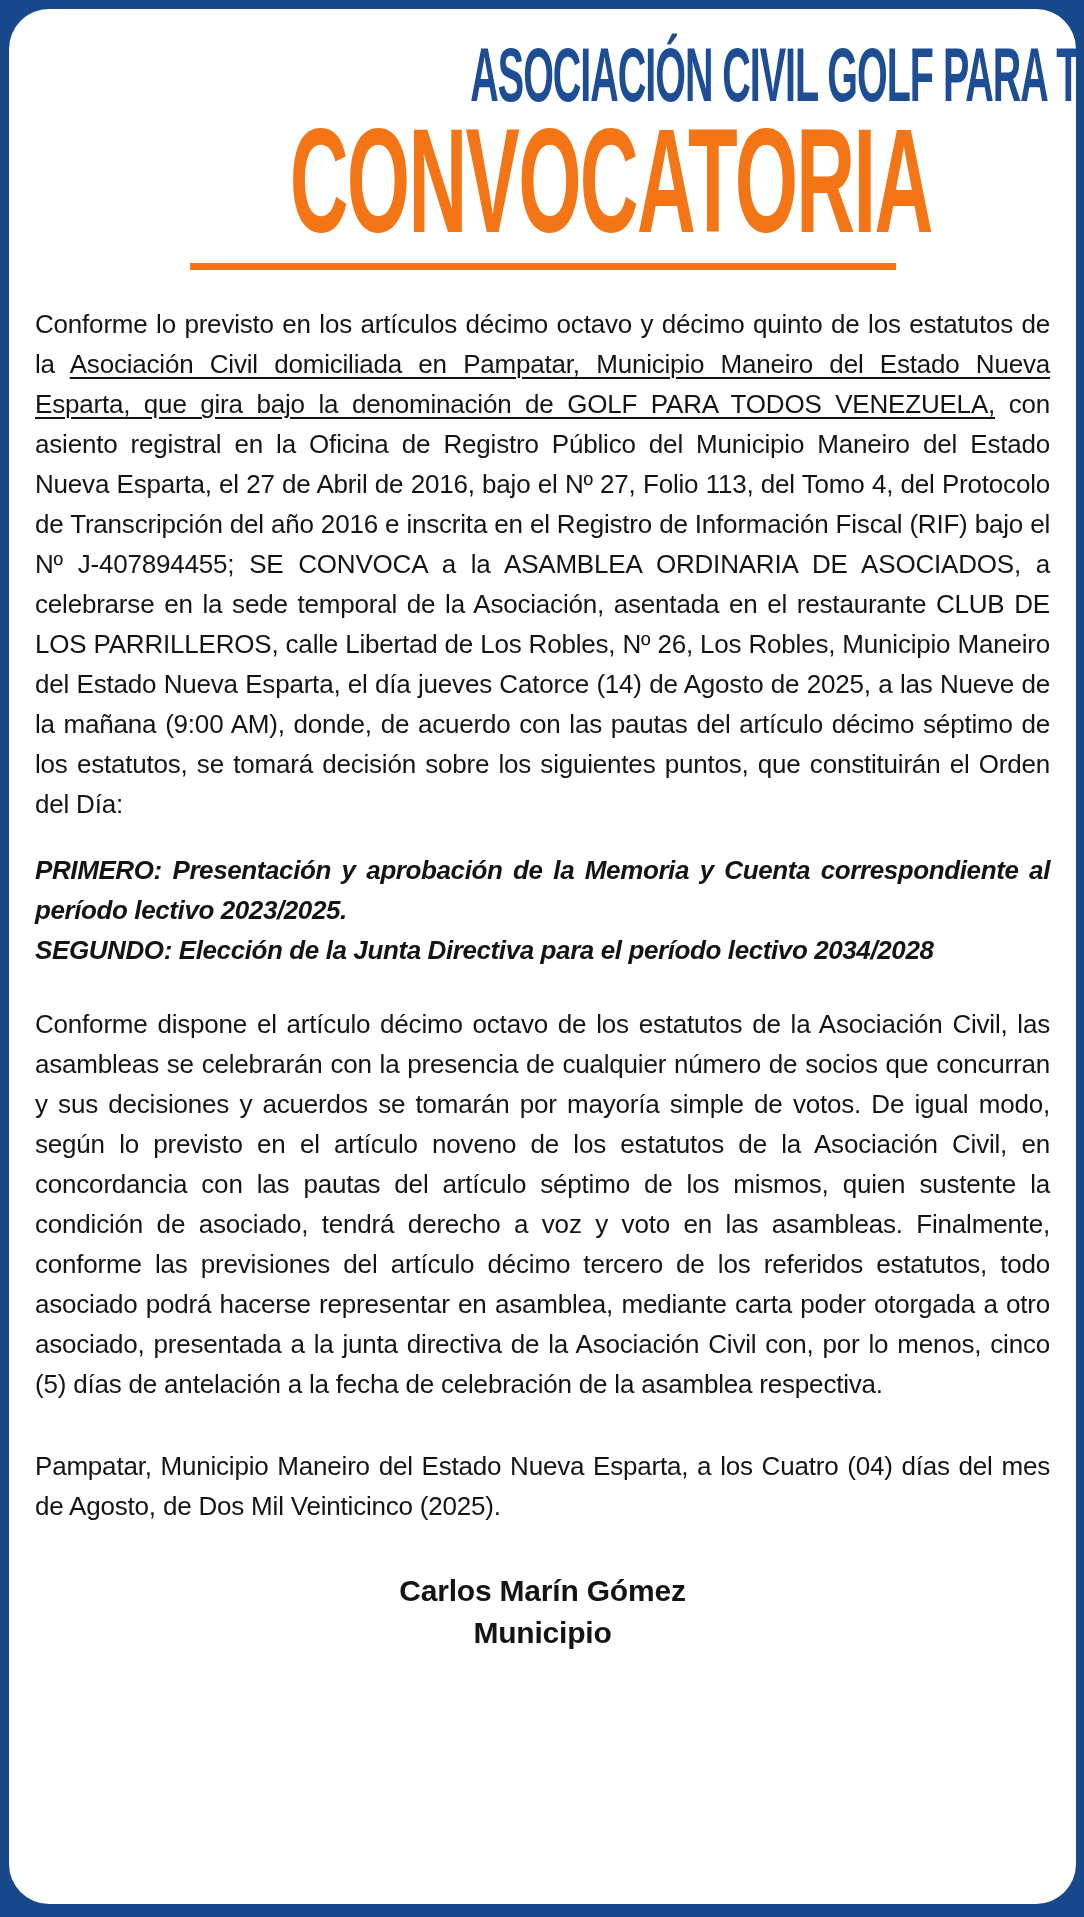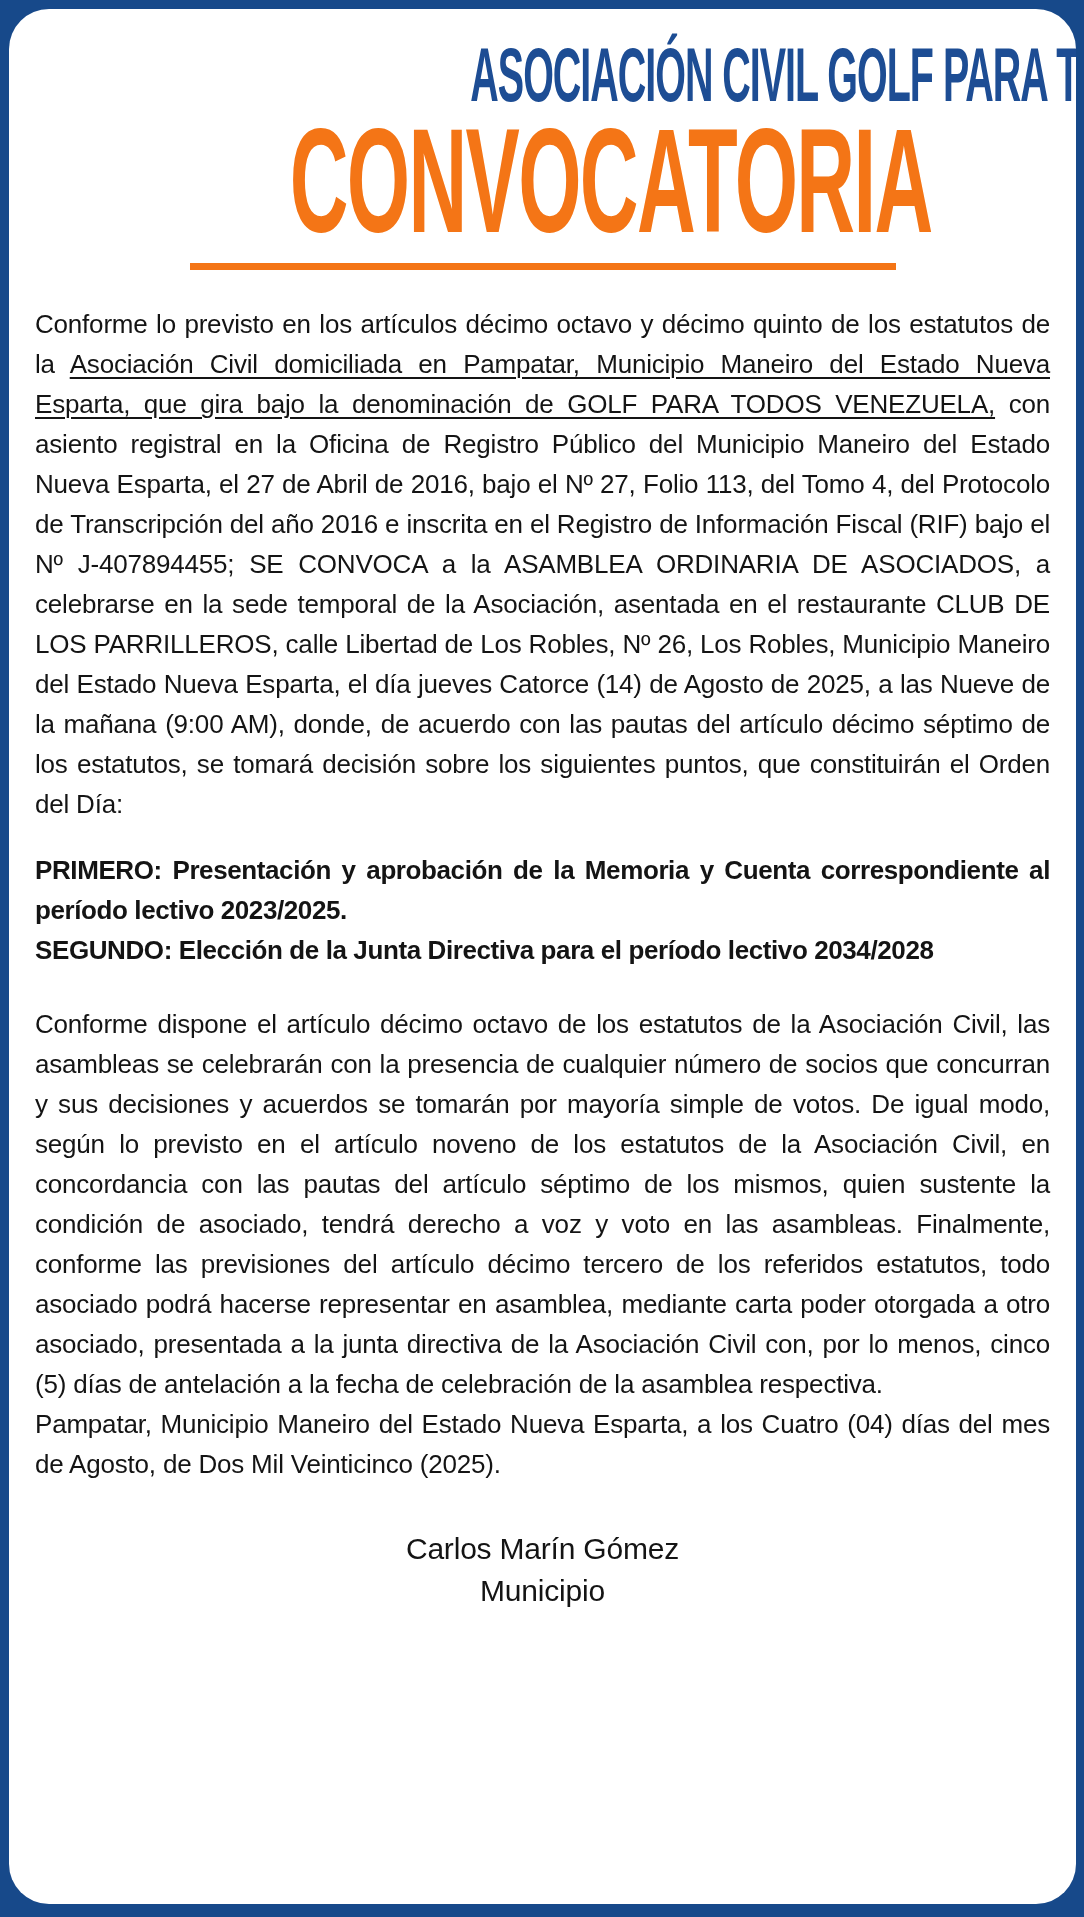--- a/index.html
+++ b/index.html
@@ -67,33 +67,34 @@
     letter-spacing: -0.2px;
     text-align: justify;
     margin: 0;
   }
   .intro { margin-top: 34px; }
   .ul {
     text-decoration: underline;
     text-decoration-thickness: 2px;
     text-underline-offset: 4px;
   }
-  .agenda { margin-top: 26px; }
+  .agenda { margin-top: 26px; font-style: italic; }
   .agenda .bt { font-weight: bold; letter-spacing: -0.4px; }
   .rules { margin-top: 34px; }
-  .dateline { }
+  .dateline { margin-top: 42px; }
   .signature {
     margin-top: 44px;
     text-align: center;
   }
   .signature p {
     margin: 0;
     font-size: 30px;
     line-height: 42px;
     letter-spacing: -0.2px;
+    font-weight: bold;
   }
 </style>
 </head>
 <body>
 
 <div class="card">
 
   <header>
     <h1 class="assoc-title"><span class="cond">ASOCIACIÓN CIVIL GOLF PARA TODOS VENEZUELA</span></h1>
     <h2 class="doc-title"><span class="cond">CONVOCATORIA</span></h2>

